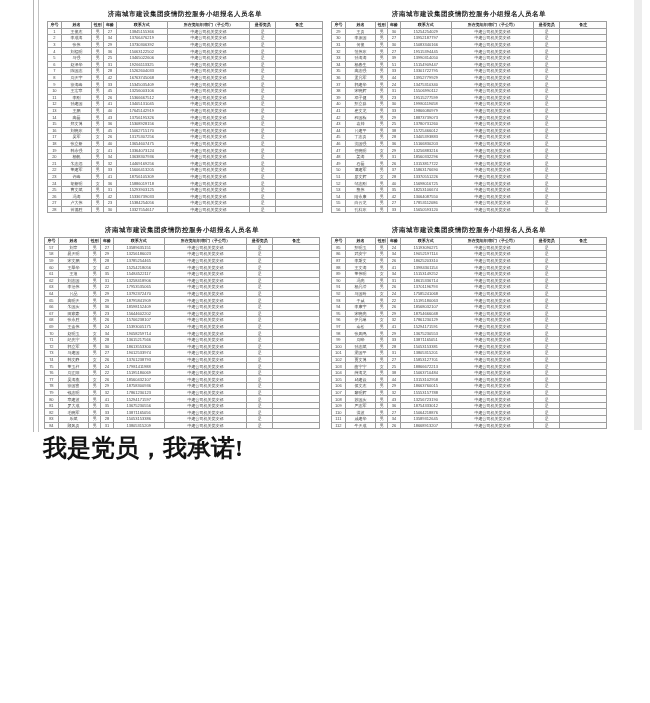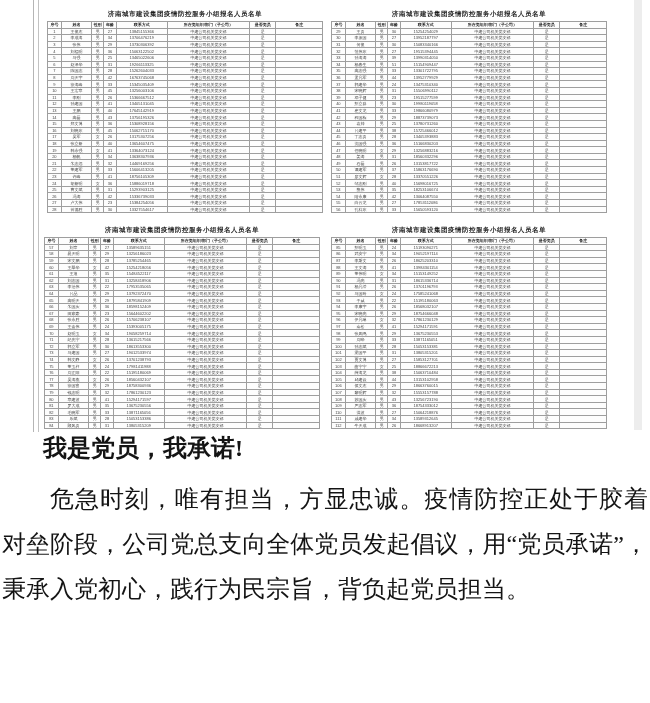--- a/index.html
+++ b/index.html
@@ -43,21 +43,21 @@
   #table-0{left:47px;top:10px;}
   #table-1{left:331px;top:10px;}
   #table-2{left:44px;top:226px;}
   #table-3{left:331px;top:226px;}
   
   .promise{
     position:absolute;left:0;top:433px;width:650px;
     font-family:"Liberation Serif","DejaVu Serif",serif;color:#141414;
   }
   .promise h2{
-    margin:0 0 13px 43px;font-size:24px;line-height:31px;font-weight:bold;
+    margin:0 0 6px 43px;font-size:24px;line-height:31px;font-weight:bold;
   }
   .promise p{
     margin:0;padding:0 2px;font-size:24px;line-height:45px;
     text-align:justify;text-justify:inter-ideograph;text-indent:48px;
   }
 </style>
 </head>
 <body>
 
 <div class="page">
@@ -1300,16 +1300,15 @@
             <td>中建公司机关党支部</td>
             <td>是</td>
             <td></td>
           </tr>
         </tbody>
       </table>
   </section>
 
   <article class="promise">
     <h2>我是党员，我承诺!</h2>
-    <p>危急时刻，唯有担当，方显忠诚。疫情防控正处于胶着对垒阶段，公司党总支向全体党员发起倡议，用“党员承诺”，秉承入党初心，践行为民宗旨，背负起党员担当。</p>
   </article>
 
 </div>
 
 </body></html>

